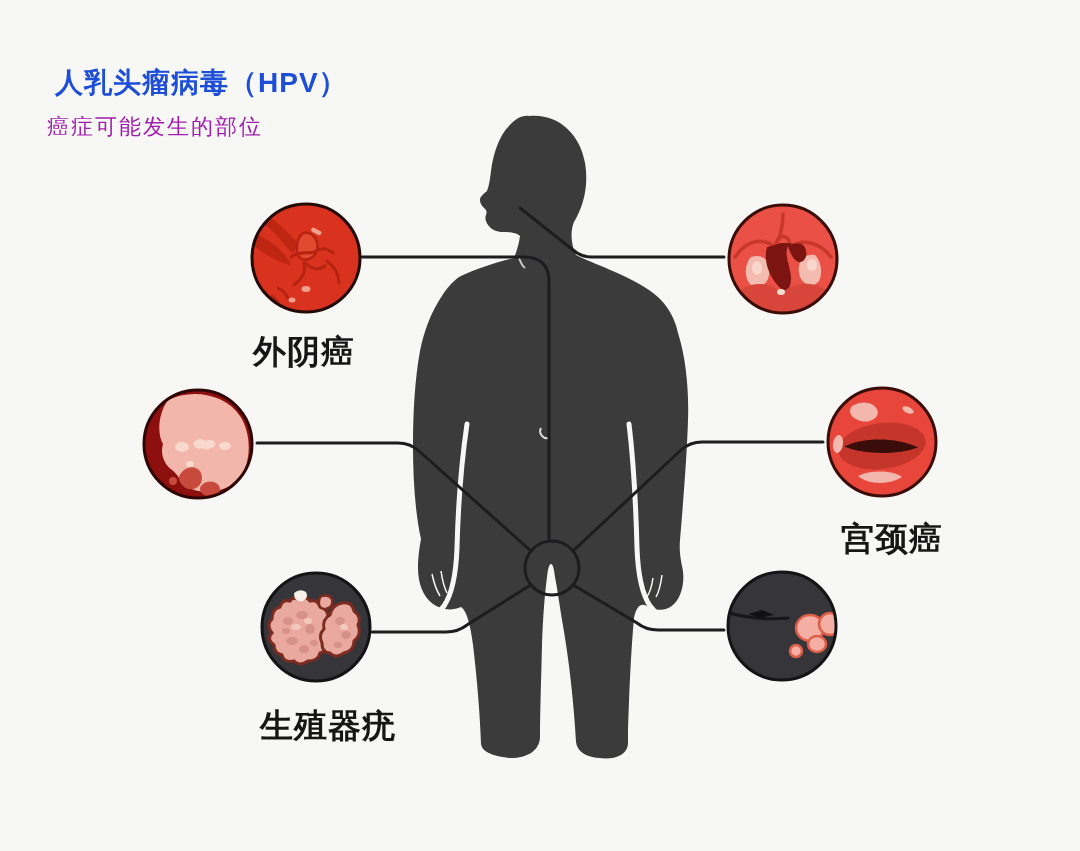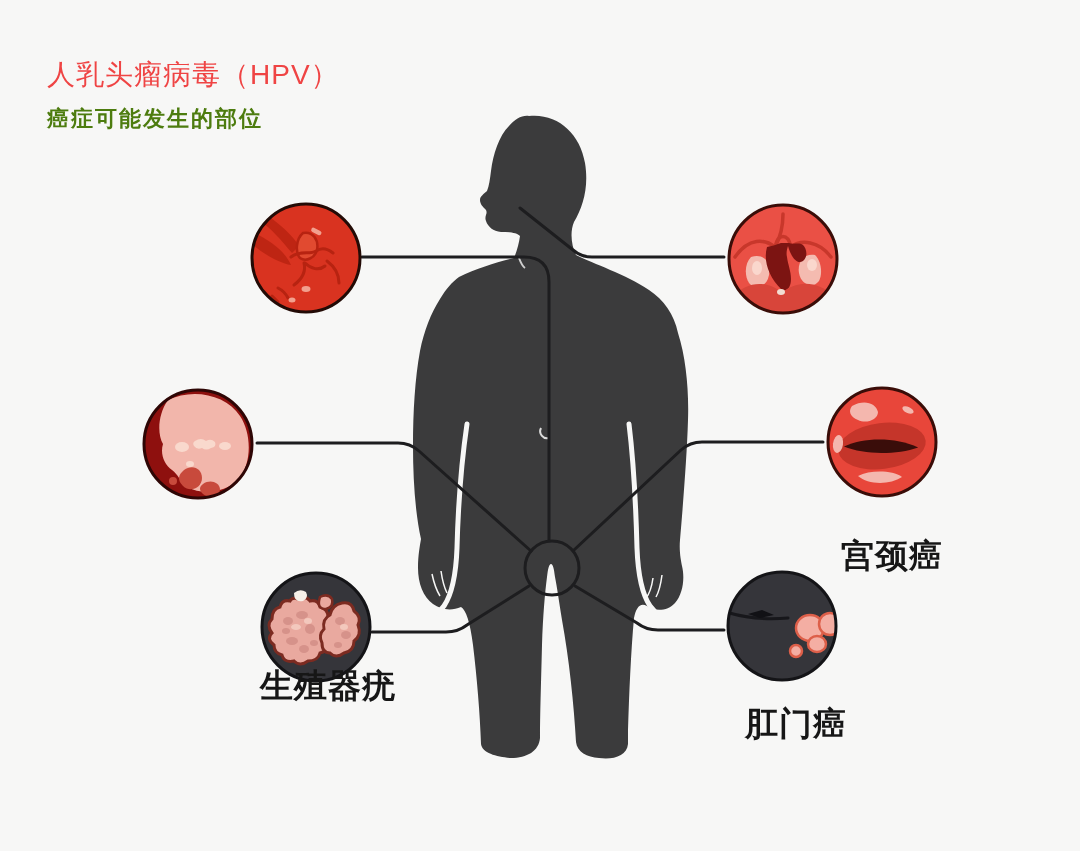--- a/index.html
+++ b/index.html
@@ -2,22 +2,22 @@
 <html><head>
 <meta charset="utf-8">
 <style>
   html,body{margin:0;padding:0;background:#e9e9e9;}
   .stage{
     position:relative;width:1080px;height:851px;overflow:hidden;
     background:#f7f7f6;
     font-family:"Liberation Sans","DejaVu Sans",sans-serif;
   }
   .hdr{position:absolute;left:47px;top:58px;}
-  .hdr h1{margin:0;font-size:28px;line-height:1.2;font-weight:400;color:#ef4444;letter-spacing:1px;}
-  .hdr p{margin:12px 0 0 0;font-size:22px;font-weight:700;color:#4d7c0f;letter-spacing:2px;}
+  .hdr h1{margin:8px;font-size:28px;line-height:1.2;font-weight:700;color:#1d4ed8;letter-spacing:1px;}
+  .hdr p{margin:12px 0 0 0;font-size:22px;font-weight:400;color:#a21caf;letter-spacing:2px;}
   .figure-svg{position:absolute;left:0;top:0;}
   .callout{position:absolute;width:116px;height:116px;}
   .lbl{
     position:absolute;transform:translateX(-50%);
     font-size:33px;font-weight:700;color:#161616;white-space:nowrap;letter-spacing:1px;
   }
 </style>
 </head>
 <body>
 
@@ -254,17 +254,17 @@
           <ellipse cx="86" cy="60" rx="14" ry="13"></ellipse>
           <ellipse cx="106" cy="56" rx="11" ry="11"></ellipse>
           <ellipse cx="93" cy="76" rx="9" ry="8"></ellipse>
           <circle cx="72" cy="83" r="6"></circle>
         </g>
       </g>
       <circle cx="58" cy="58" r="54" fill="none" stroke="#141417" stroke-width="3"></circle>
     </svg>
   </div>
 
-  <div class="lbl" style="left:892px;top:534px;">宫颈癌</div>
-  <div class="lbl" style="left:328px;top:664px;">生殖器疣</div>
-  <div class="lbl" style="left:796px;top:702px;">肛门癌</div>
+  <div class="lbl" style="left:304px;top:330px;">外阴癌</div>
+  <div class="lbl" style="left:892px;top:517px;">宫颈癌</div>
+  <div class="lbl" style="left:328px;top:704px;">生殖器疣</div>
 
 </div>
 
 </body></html>

